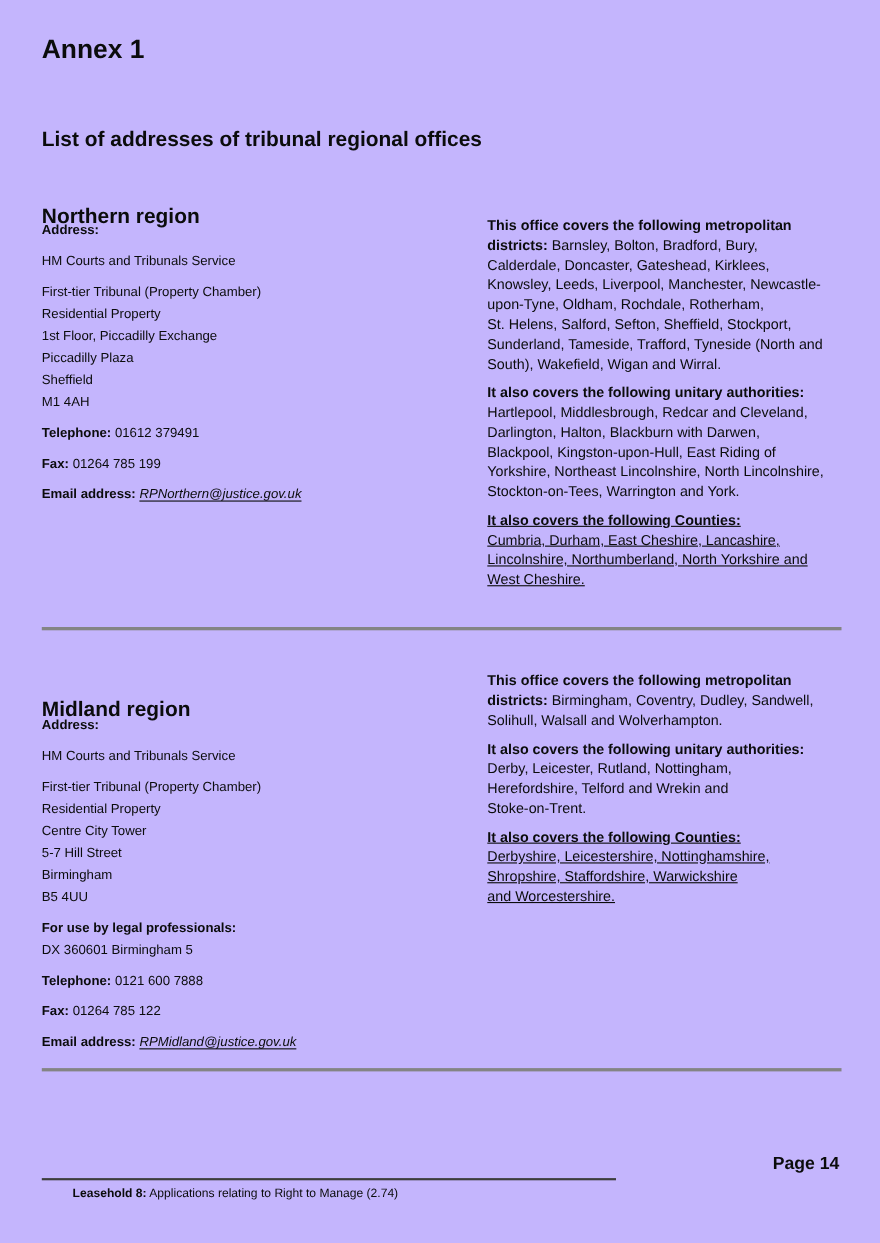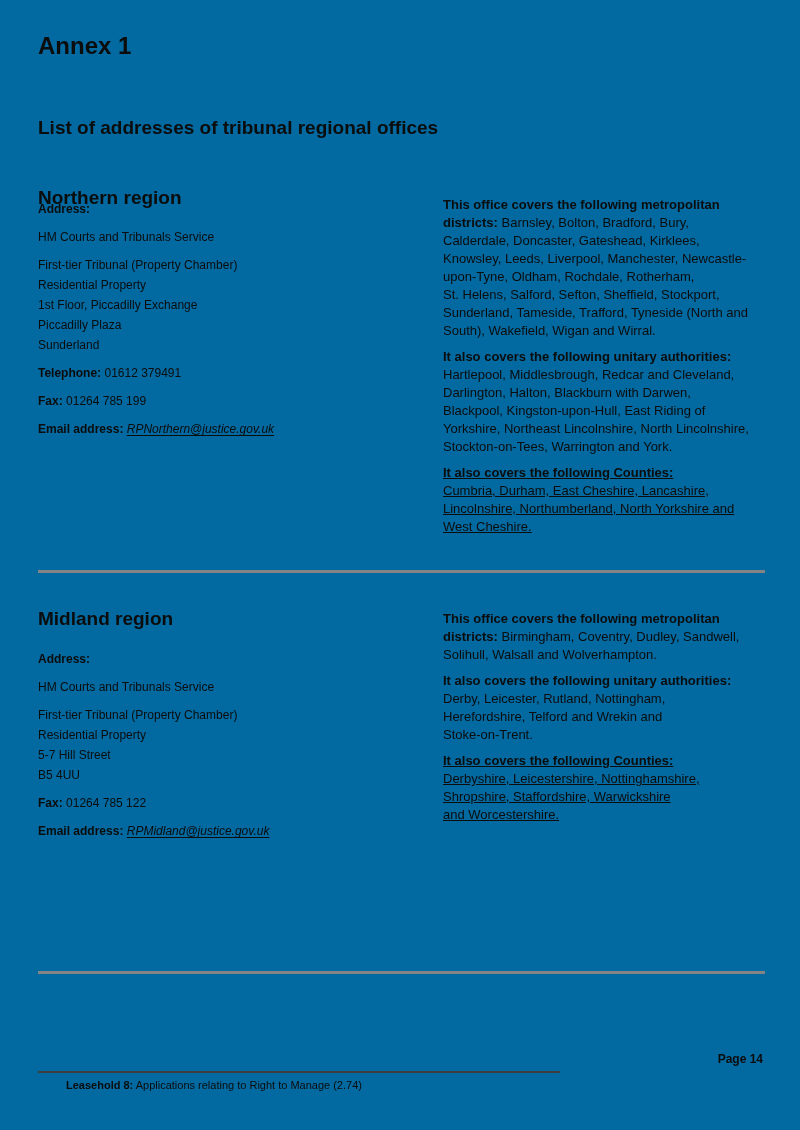--- a/index.html
+++ b/index.html
@@ -1,19 +1,19 @@
 <!DOCTYPE html>
 <html><head>
 <meta charset="utf-8">
 <style>
   html,body{margin:0;padding:0;background:#ffffff;}
   .page{
     position:relative;
     width:800px;height:1130px;
-    background:#0369a1;
+    background:#c4b5fd;
     color:#0b0c0c;
     font-family:"Liberation Sans",sans-serif;
     overflow:hidden;
   }
   .abs{position:absolute;}
   .h1{font-size:24px;line-height:30px;font-weight:700;}
   .h2{font-size:19px;line-height:24px;font-weight:700;margin-top:21px;}
   
   .leftcol{width:400px;font-size:12px;line-height:20px;}
   .leftcol .block{margin:0 0 8px 0;}
@@ -22,21 +22,21 @@
   .addr-line{display:block;}
   .email-link{text-decoration:underline;text-underline-offset:2px;color:inherit;cursor:pointer;font-style:italic;}
   
   .rightcol{width:356px;font-size:13px;line-height:18px;}
   .rightcol p{margin:0 0 8px 0;white-space:pre-line;}
   .rightcol p:last-child{margin-bottom:0;text-decoration:underline;}
   .rightcol b{font-weight:700;}
   
   .divider{height:3px;background:#848484;}
   .footer-rule{height:2px;background:#3d3d3d;}
-  .page-number{font-size:12px;line-height:16px;font-weight:700;}
+  .page-number{font-size:16px;line-height:16px;font-weight:700;}
   .footer-text{font-size:11px;line-height:14px;}
   .footer-text b{font-weight:700;padding-left:28px;}
 </style>
 </head>
 <body>
 
 <div class="page">
 
   <div class="abs h1" style="left:38px;top:31px;">Annex 1</div>
   <div class="abs h2" style="left:38px;top:95px;">List of addresses of tribunal regional offices</div>
@@ -44,21 +44,22 @@
   <div class="abs h2" style="left:38px;top:165px;">Northern region</div>
 
   <div class="abs leftcol" style="left:38px;top:199px;">
     <div class="block"><b>Address:</b></div>
     <div class="block">HM Courts and Tribunals Service</div>
     <div class="block">
         <span class="addr-line">First-tier Tribunal (Property Chamber)</span>
         <span class="addr-line">Residential Property</span>
         <span class="addr-line">1st Floor, Piccadilly Exchange</span>
         <span class="addr-line">Piccadilly Plaza</span>
-        <span class="addr-line">Sunderland</span>
+        <span class="addr-line">Sheffield</span>
+        <span class="addr-line">M1 4AH</span>
       </div>
     <div class="block"><b>Telephone:</b> <span>01612 379491</span></div>
     <div class="block"><b>Fax:</b> <span>01264 785 199</span></div>
     <div class="block"><b>Email address:</b> <span class="email-link">RPNorthern@justice.gov.uk</span></div>
   </div>
 
   <div class="abs rightcol" style="left:443px;top:196px;">
     <p><b>This office covers the following metropolitan
 districts:</b><span> Barnsley, Bolton, Bradford, Bury,
 Calderdale, Doncaster, Gateshead, Kirklees,
@@ -74,31 +75,38 @@
 Yorkshire, Northeast Lincolnshire, North Lincolnshire,
 Stockton-on-Tees, Warrington and York.</span></p>
     <p><b>It also covers the following Counties:</b><span>
 Cumbria, Durham, East Cheshire, Lancashire,
 Lincolnshire, Northumberland, North Yorkshire and
 West Cheshire.</span></p>
   </div>
 
   <div class="abs divider" style="left:38px;top:570px;width:727px;"></div>
 
-  <div class="abs h2" style="left:38px;top:586px;">Midland region</div>
+  <div class="abs h2" style="left:38px;top:613px;">Midland region</div>
 
   <div class="abs leftcol" style="left:38px;top:649px;">
     <div class="block"><b>Address:</b></div>
     <div class="block">HM Courts and Tribunals Service</div>
     <div class="block">
         <span class="addr-line">First-tier Tribunal (Property Chamber)</span>
         <span class="addr-line">Residential Property</span>
+        <span class="addr-line">Centre City Tower</span>
         <span class="addr-line">5-7 Hill Street</span>
+        <span class="addr-line">Birmingham</span>
         <span class="addr-line">B5 4UU</span>
       </div>
+    <div class="block">
+        <b class="addr-line">For use by legal professionals:</b>
+        <span class="addr-line">DX 360601 Birmingham 5</span>
+      </div>
+    <div class="block"><b>Telephone:</b> <span>0121 600 7888</span></div>
     <div class="block"><b>Fax:</b> <span>01264 785 122</span></div>
     <div class="block"><b>Email address:</b> <span class="email-link">RPMidland@justice.gov.uk</span></div>
   </div>
 
   <div class="abs rightcol" style="left:443px;top:610px;">
     <p><b>This office covers the following metropolitan
 districts:</b><span> Birmingham, Coventry, Dudley, Sandwell,
 Solihull, Walsall and Wolverhampton.</span></p>
     <p><b>It also covers the following unitary authorities:</b><span>
 Derby, Leicester, Rutland, Nottingham,

